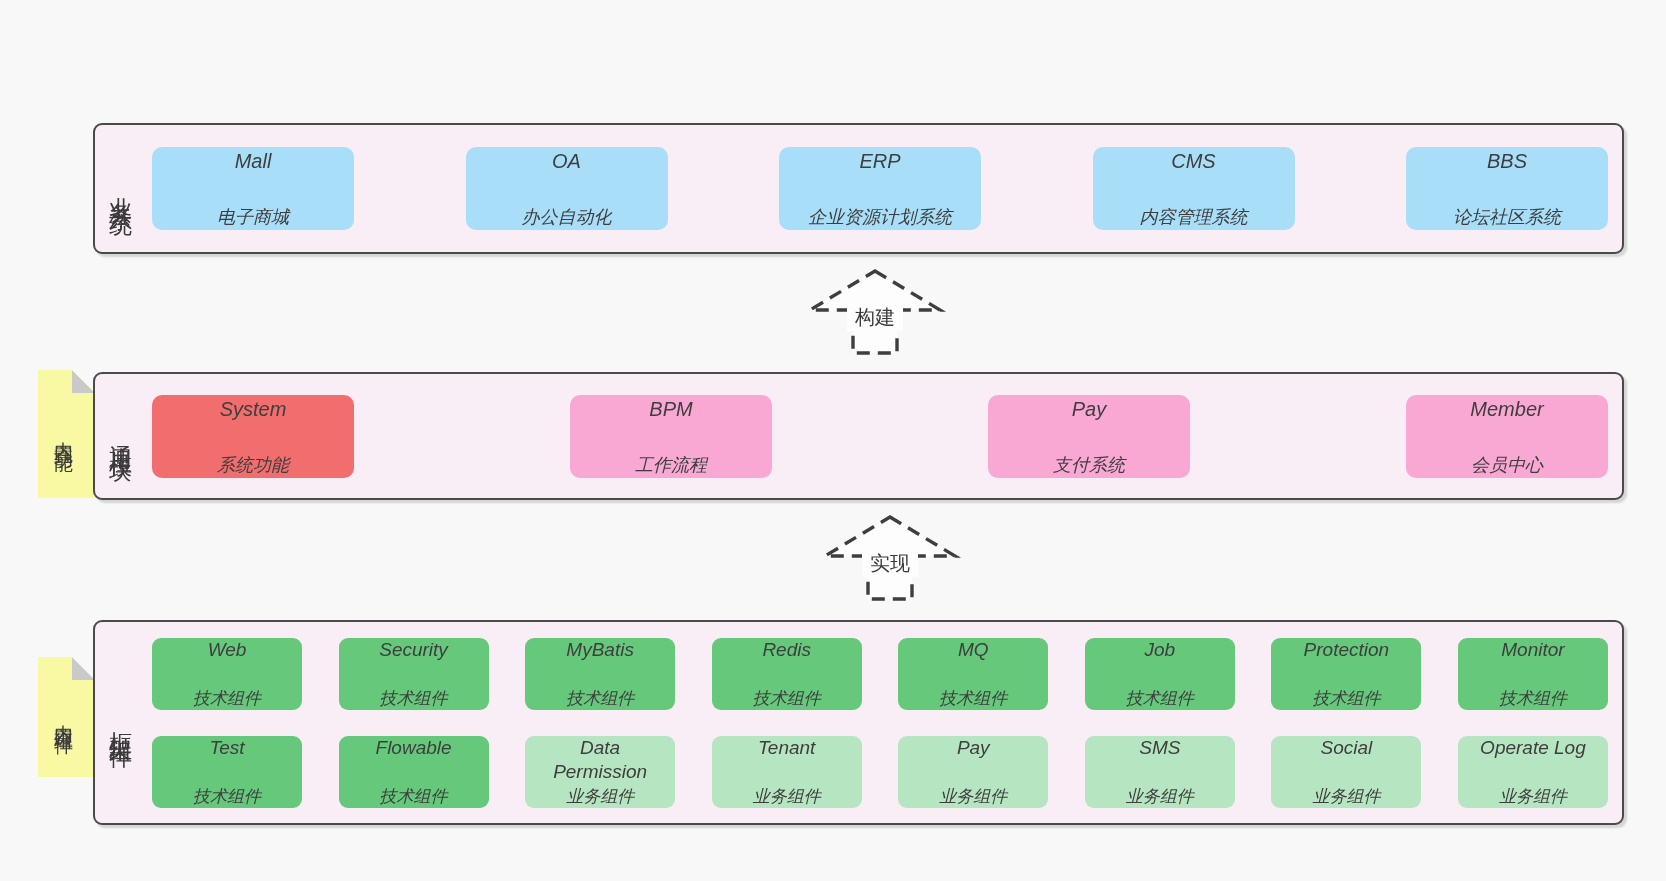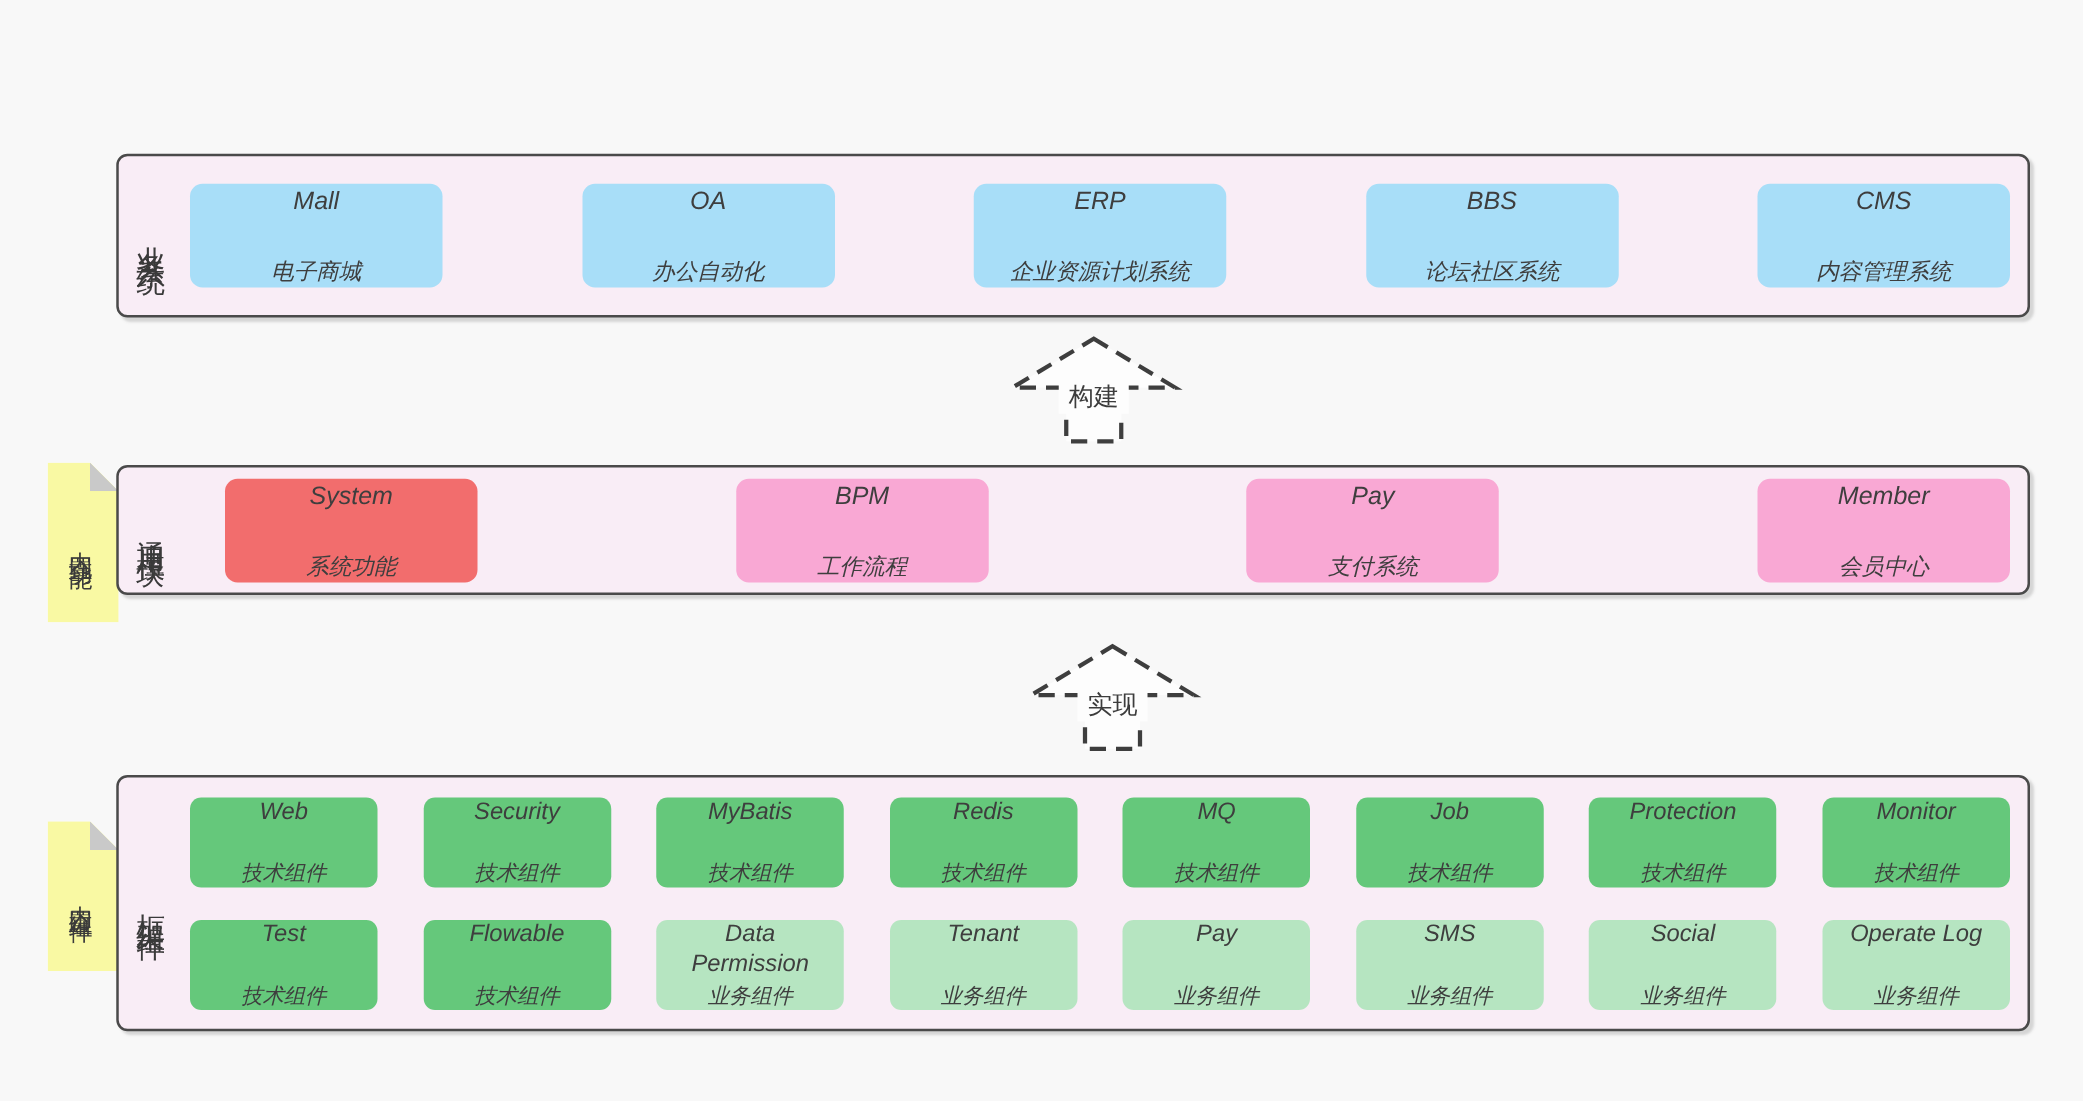--- a/index.html
+++ b/index.html
@@ -10,21 +10,21 @@
     color:#3E3E3E;
   }
   
   .panel{
     position:absolute;left:93px;width:1531px;box-sizing:border-box;
     background:#F9EDF6;border:2px solid #4A4A4A;border-radius:9px;
     box-shadow:3px 3px 2px rgba(110,110,110,0.25);
     display:flex;z-index:1;
   }
   #panel-business{top:123px;height:131px;}
-  #panel-modules{top:372px;height:104px;gap:28px;}
+  #panel-modules{top:372px;height:128px;}
   #panel-components{top:620px;height:205px;}
 
   .vtext{writing-mode:vertical-rl;text-orientation:upright;}
   .panel-label{
     align-self:center;margin-left:11px;
     font-size:23px;letter-spacing:5px;line-height:30px;color:#3A3A3A;
     white-space:nowrap;
   }
   .panel-content{
     flex:1;display:flex;align-items:center;justify-content:space-between;
@@ -104,26 +104,26 @@
     </div>
     <div class="box box-lg" data-type="blue">
       <span class="t">OA</span>
       <span class="s">办公自动化</span>
     </div>
     <div class="box box-lg" data-type="blue">
       <span class="t">ERP</span>
       <span class="s">企业资源计划系统</span>
     </div>
     <div class="box box-lg" data-type="blue">
+      <span class="t">CMS</span>
+      <span class="s">内容管理系统</span>
+    </div>
+    <div class="box box-lg" data-type="blue">
       <span class="t">BBS</span>
       <span class="s">论坛社区系统</span>
-    </div>
-    <div class="box box-lg" data-type="blue">
-      <span class="t">CMS</span>
-      <span class="s">内容管理系统</span>
     </div>
   </div>
 </div>
 
 <svg class="arrow" id="arrow-build" viewBox="0 0 136 88">
   <polygon class="arrow-shape" points="68,3 133,42 90,42 90,85 46,85 46,42 3,42"></polygon>
   <rect class="arrow-label-bg" x="40" y="31" width="56" height="32"></rect>
   <text class="arrow-label" x="68" y="56">构建</text>
 </svg>
 

